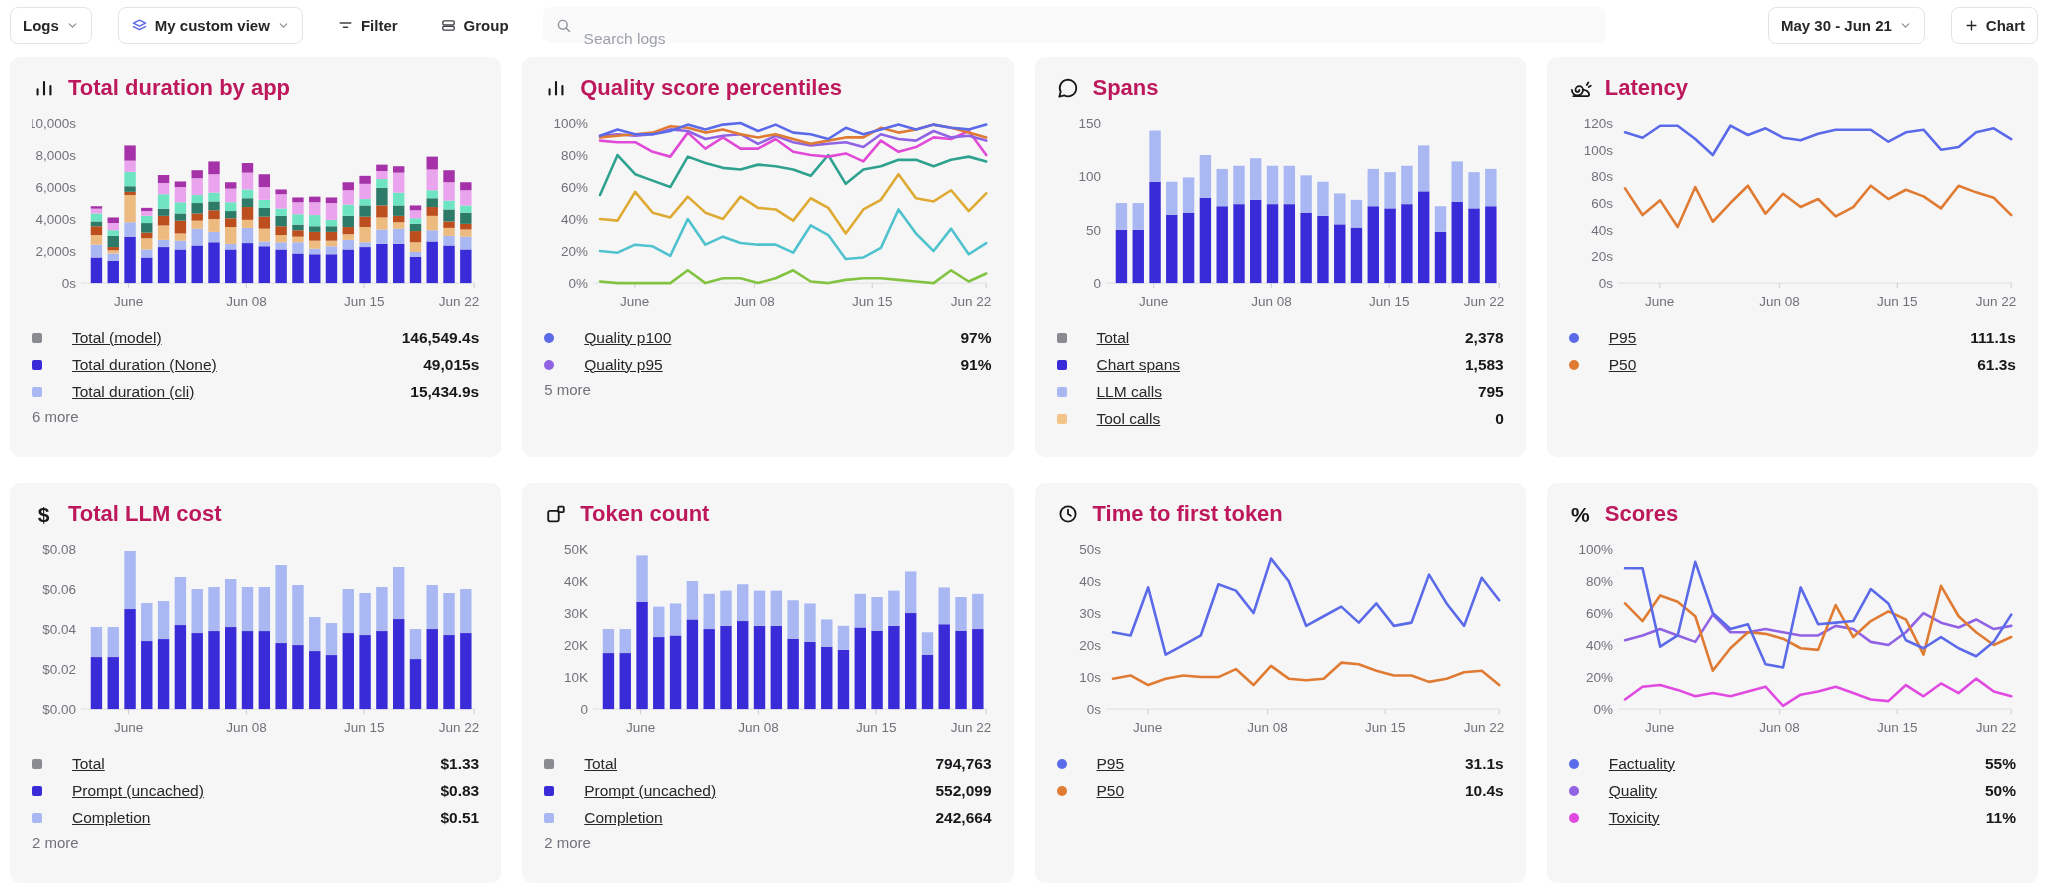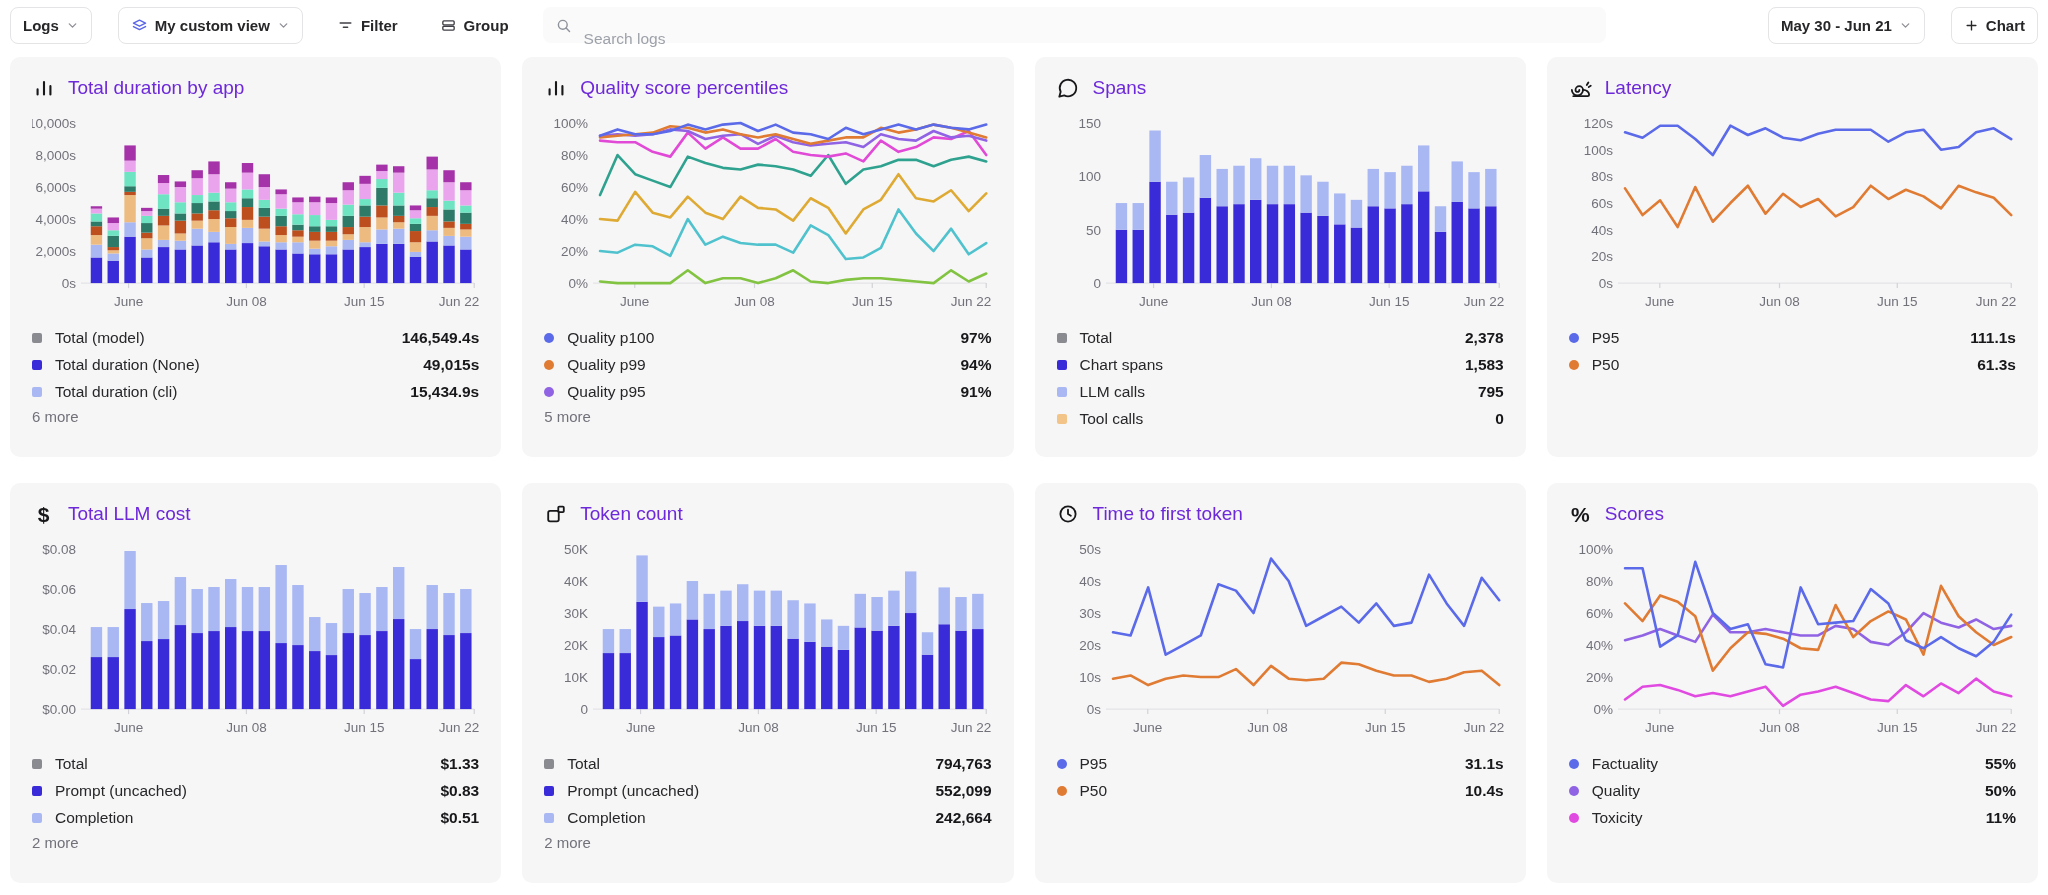--- a/index.html
+++ b/index.html
@@ -9,30 +9,30 @@
   .btn{display:inline-flex;align-items:center;gap:7px;height:35px;padding:0 12px;border:1px solid #e4e4e7;border-radius:8px;background:#fff;font-size:15px;font-weight:600;color:#27272a;white-space:nowrap;cursor:pointer;}
   .btn.ghost{border:none;background:transparent;padding:0 8px;}
   .chev{display:inline-flex;color:#8e8e96;}
   .searchbox{flex:1;display:flex;align-items:center;gap:10px;height:36px;background:#fafafa;border-radius:8px;padding:0 12px;margin-right:136px;color:#8e929b;}
   .searchbox input{flex:1;border:none;outline:none;background:transparent;font-size:15.5px;color:#0f766e;margin-top:28px;}
   .searchbox input::placeholder{color:#9da1a9;}
   
   .grid{display:grid;grid-template-columns:repeat(4,1fr);gap:26px 21px;padding:7px 10px;}
   .card{background:#f6f6f7;border-radius:10px;height:400px;padding:13px 22px 10px;box-sizing:border-box;}
   .card-head{display:flex;align-items:center;gap:13px;height:36px;margin-bottom:2px;color:#18181b;}
-  .card-title{font-size:19px;font-weight:400;color:#6d28d9;}
+  .card-title{font-size:22px;font-weight:700;color:#be185d;}
   .cicon{width:23px;height:23px;display:inline-flex;align-items:center;justify-content:center;flex:0 0 auto;}
   .ticon{font-size:21px;font-weight:700;color:#18181b;line-height:1;}
   svg.chart{display:block;width:100%;height:auto;}
   .tick{font-size:13.5px;fill:#71717a;font-family:"Liberation Sans",sans-serif;}
   .legend{margin-top:4px;}
   .lrow{display:flex;align-items:center;height:27px;font-size:15.5px;color:#27272a;}
   .lmark{width:10px;height:10px;flex:0 0 au.0px;flex:0 0 auto;border-radius:2px;}
   .lmark.dot{border-radius:50%;}
-  .llabel{margin-left:13px;}
+  .llabel{margin-left:30px;text-decoration:underline;}
   .lvalue{margin-left:auto;font-weight:700;color:#18181b;}
   .more{font-size:15px;color:#71717a;margin-top:3px;cursor:pointer;}
 </style>
 </head>
 <body>
 
 <div class="topbar">
   <div class="btn">
     <span>Logs</span>
     <span class="chev">
@@ -363,25 +363,20 @@
         <polyline points="56.0,29.4 73.5,27.8 91.1,26.2 108.6,24.6 126.2,18.2 143.7,19.8 161.3,24.6 178.8,21.4 196.4,26.2 213.9,29.4 231.5,26.2 249.0,31.0 266.5,35.8 284.1,32.6 301.6,29.4 319.2,29.4 336.7,19.8 354.3,24.6 371.8,21.4 389.4,16.6 406.9,19.8 424.5,24.6 442.0,29.4" fill="none" stroke="#e07b33" stroke-width="2.6" stroke-linejoin="round" stroke-linecap="round"></polyline>
         <polyline points="56.0,27.8 73.5,21.4 91.1,26.2 108.6,26.2 126.2,23.0 143.7,16.6 161.3,21.4 178.8,16.6 196.4,15.0 213.9,23.0 231.5,16.6 249.0,24.6 266.5,26.2 284.1,31.0 301.6,19.8 319.2,26.2 336.7,21.4 354.3,16.6 371.8,21.4 389.4,16.6 406.9,19.8 424.5,21.4 442.0,16.6" fill="none" stroke="#5b6ae8" stroke-width="2.6" stroke-linejoin="round" stroke-linecap="round"></polyline>
       </svg>
       <div class="legend">
         <div class="lrow">
           <span class="lmark dot" style="background:#5b6ae8"></span>
           <span class="llabel">Quality p100</span>
           <span class="lvalue">97%</span>
         </div>
         <div class="lrow">
-          <span class="lmark dot" style="background:#e07b33"></span>
-          <span class="llabel">Quality p99</span>
-          <span class="lvalue">94%</span>
-        </div>
-        <div class="lrow">
           <span class="lmark dot" style="background:#8f63e3"></span>
           <span class="llabel">Quality p95</span>
           <span class="lvalue">91%</span>
         </div>
       </div>
       <div class="more">5 more</div>
     </div>
     <div class="card">
       <div class="card-head">
         <span class="cicon">

